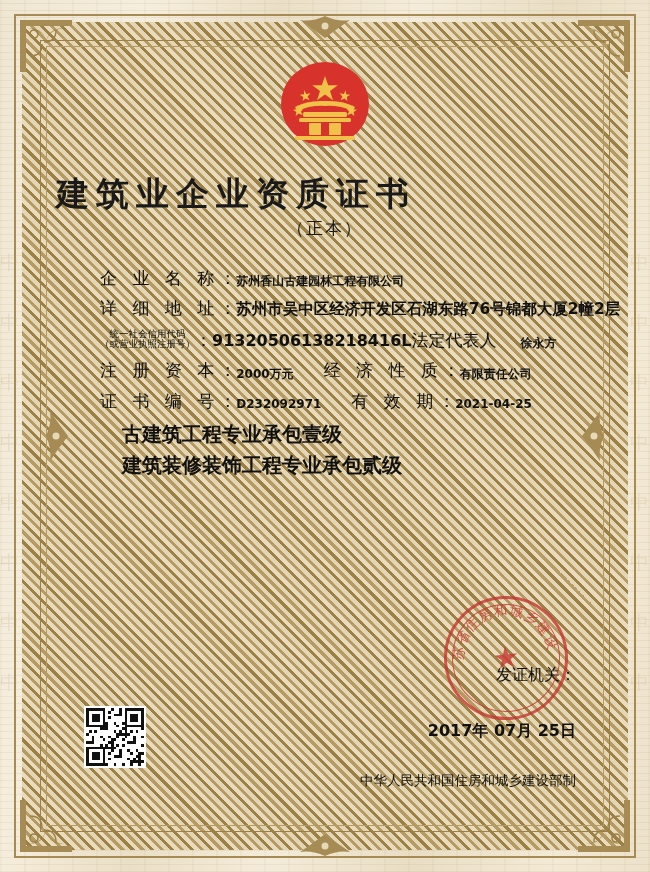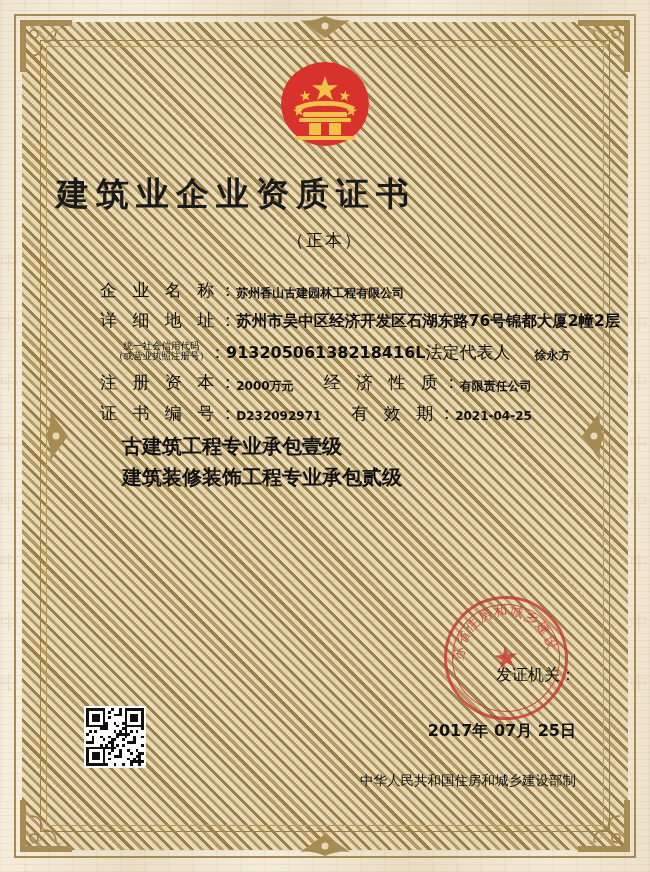--- a/index.html
+++ b/index.html
@@ -140,21 +140,20 @@
     font-weight: bold;
     letter-spacing: 7px;
     color: #1a1a1a;
     margin-top: 16px;
     font-family: "DejaVu Sans", sans-serif;
   }
   .subtitle {
     text-align: center;
     font-size: 17px;
     color: #1a1a1a;
-    margin-top: 12px;
     letter-spacing: 2px;
     font-family: "DejaVu Sans", sans-serif;
   }
 
   .fields {
     margin-top: 28px;
     padding-left: 44px;
     padding-right: 10px;
     font-family: "DejaVu Sans", sans-serif;
     color: #111;
@@ -185,21 +184,20 @@
   .row.uscc { align-items: flex-end; margin-bottom: 9px; }
   .uscc-label {
     display: flex;
     flex-direction: column;
     align-items: center;
     line-height: 1.15;
     font-size: 9.5px;
     white-space: nowrap;
     color: #111;
     padding-bottom: 1px;
-    margin-left: 14px;
   }
   .gap-a { width: 30px; }
   .gap-b { width: 24px; }
 
   .qual-head {
     font-size: 15.5px;
     margin-top: 6px;
     margin-bottom: 5px;
   }
   .qual-item {

